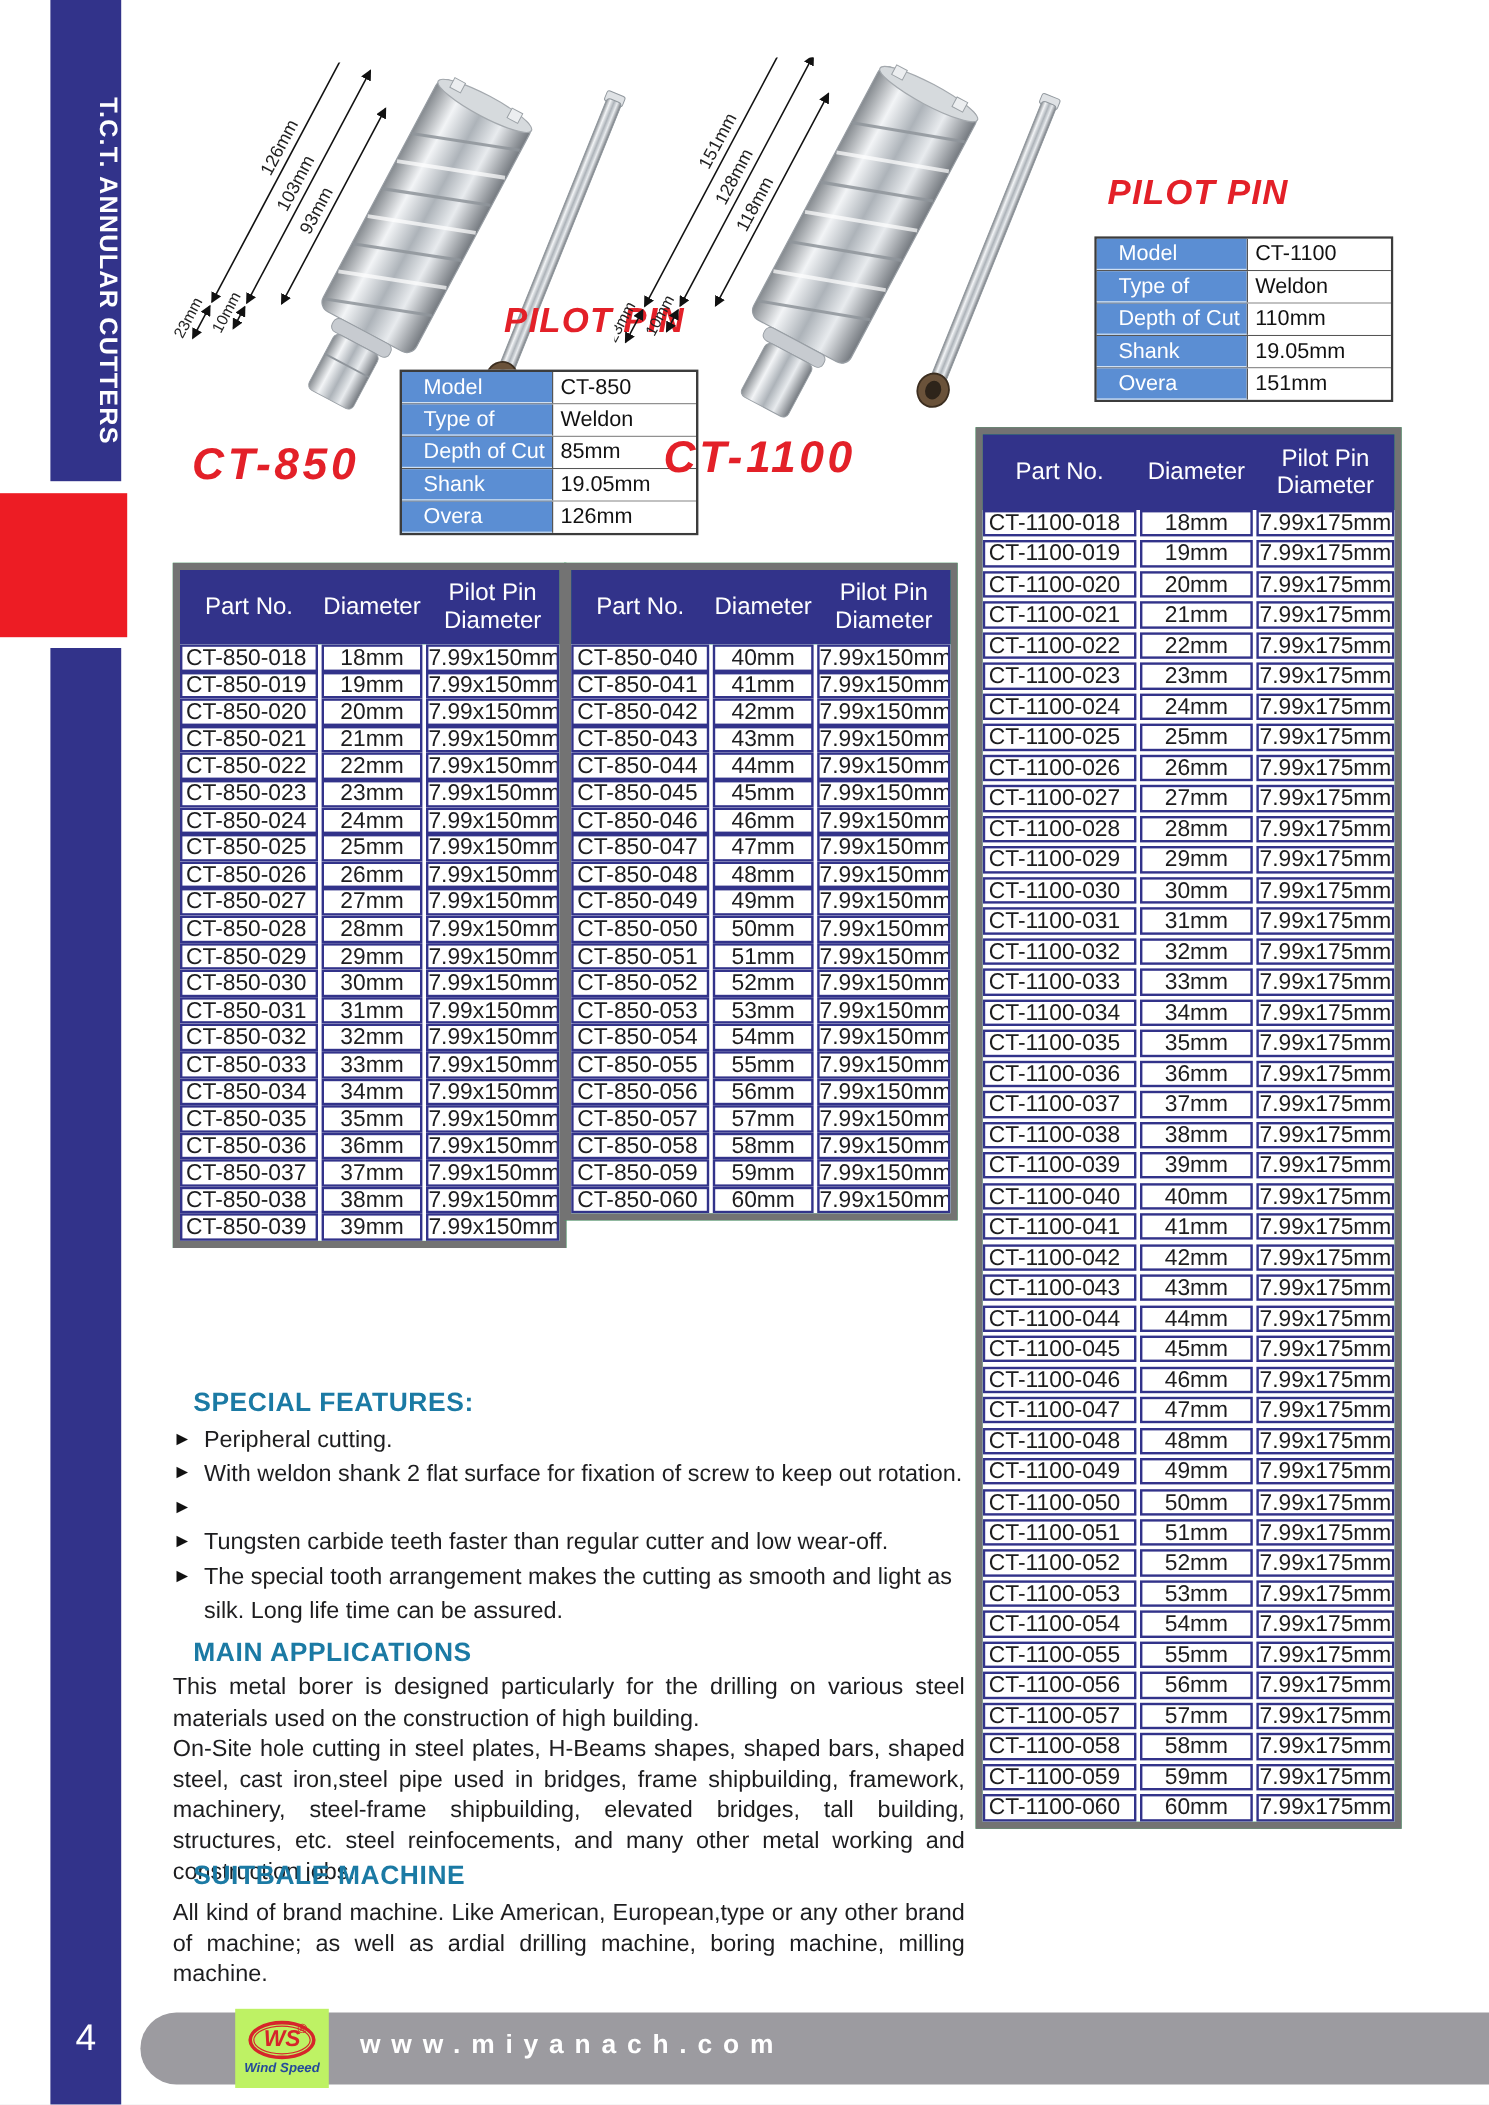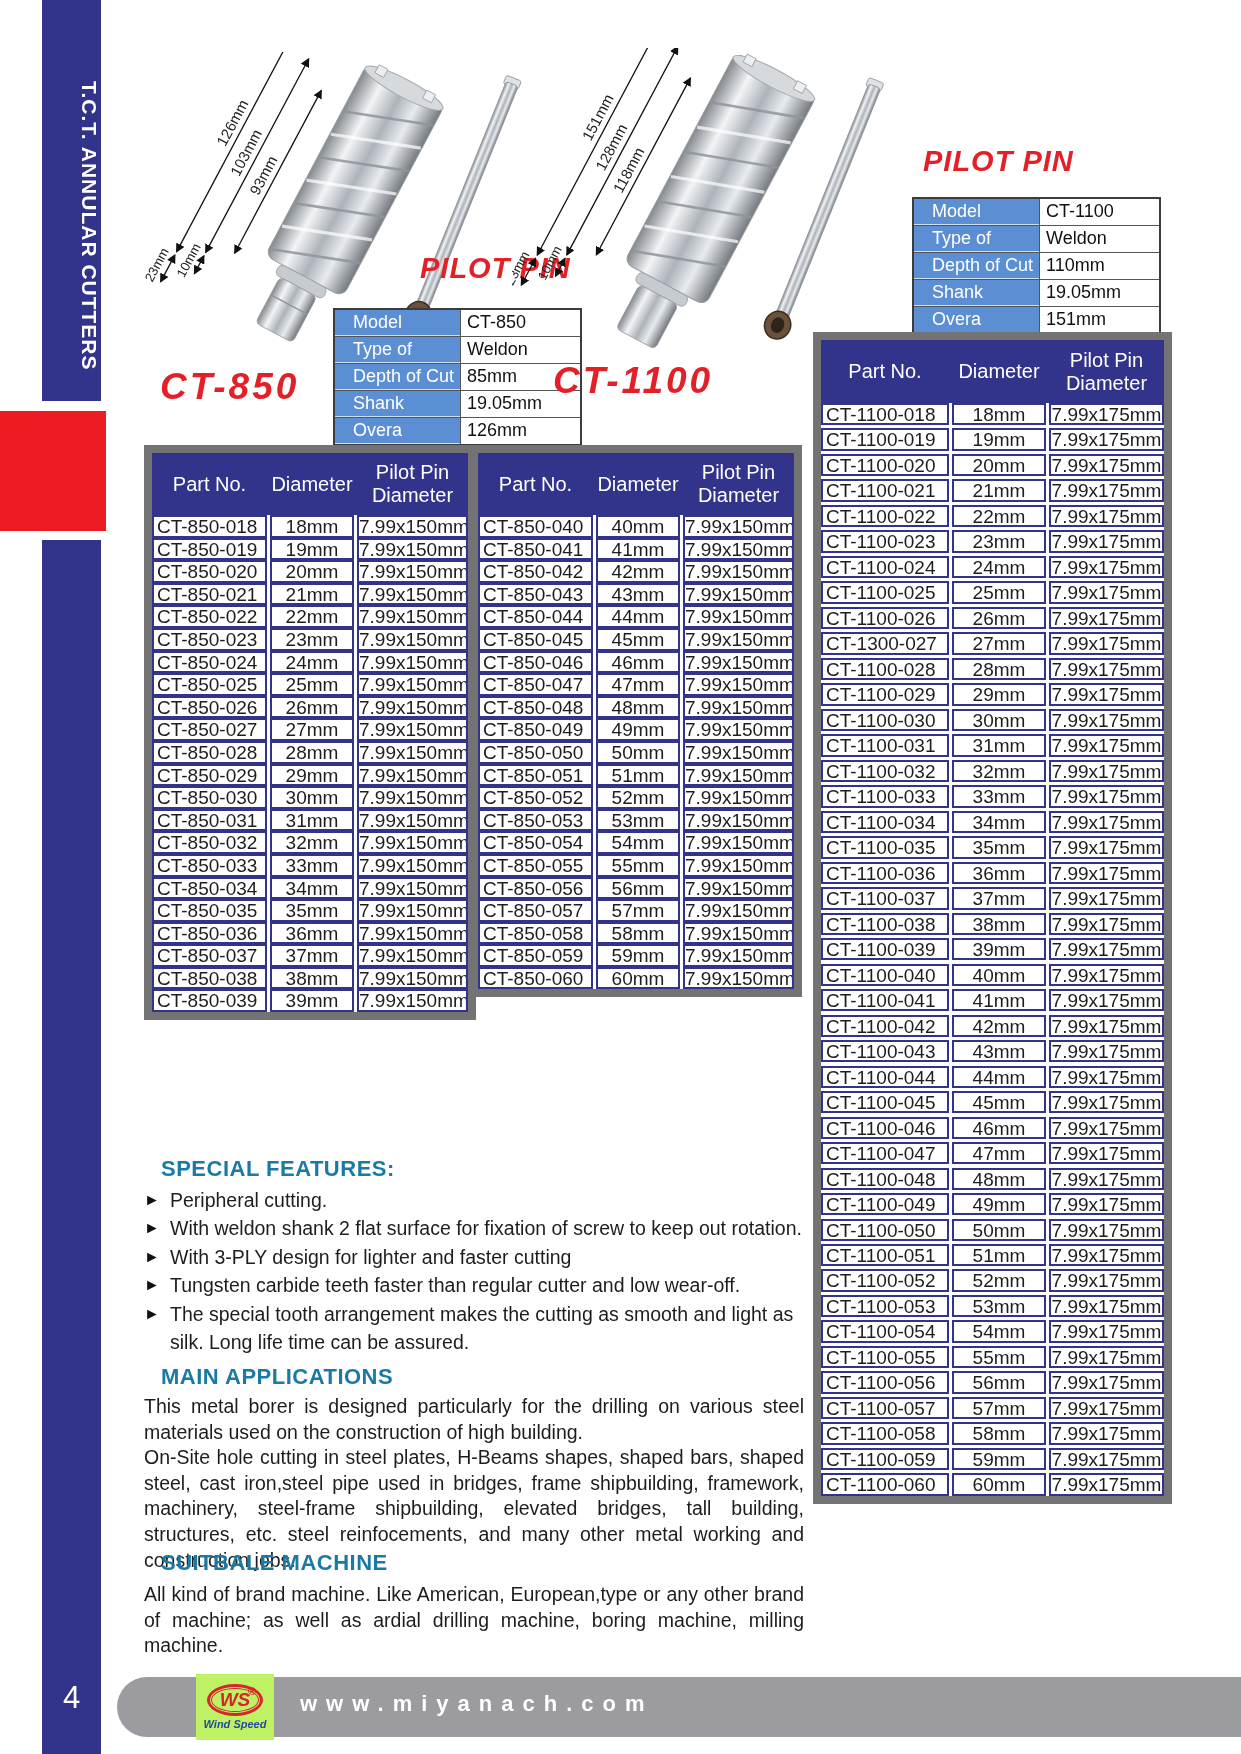--- a/index.html
+++ b/index.html
@@ -27,21 +27,21 @@
   
   .spec-table{position:absolute;width:245px;border:2px solid #3c3c3c;background:#fff;}
   .spec-row{display:flex;height:26px;border-bottom:1.5px solid #555;}
   .spec-row:last-child{border-bottom:none;}
   .spec-label{width:125px;background:#5b8ed3;color:#fff;font-size:18px;line-height:25px;
               padding-left:18px;box-sizing:border-box;border-bottom:1px solid #cfe0f2;}
   .spec-value{flex:1;background:#fff;color:#111;font-size:18px;line-height:25px;
               padding-left:6px;box-sizing:border-box;border-left:1.5px solid #555;}
 
   
-  .parts-table{position:absolute;border:8px solid #737373;background:#22c55e;box-sizing:border-box;}
+  .parts-table{position:absolute;border:6px solid #737373;background:#22c55e;box-sizing:border-box;margin-top:24px;}
   .pt-header{display:grid;background:#32338a;color:#fff;font-size:20px;line-height:1.15;
              align-items:center;text-align:center;}
   .pt-header span{padding:2px 0;}
   .pt-body{display:grid;background:#fff;padding:0;}
   .w850 .pt-header,.w850 .pt-body{grid-template-columns:115px 84px 111px;column-gap:3px;}
   .w850 .pt-header{height:62px;}
   .w850 .pt-body{grid-auto-rows:22.6px;row-gap:0;padding-top:0;}
   .w1100 .pt-header,.w1100 .pt-body{grid-template-columns:128px 94px 115px;column-gap:3px;}
   .w1100 .pt-header{height:63px;}
   .w1100 .pt-body{grid-auto-rows:22.3px;row-gap:3.2px;}
@@ -422,21 +422,21 @@
         <div class="cell c2">7.99x175mm</div>
         <div class="cell c0">CT-1100-024</div>
         <div class="cell c1">24mm</div>
         <div class="cell c2">7.99x175mm</div>
         <div class="cell c0">CT-1100-025</div>
         <div class="cell c1">25mm</div>
         <div class="cell c2">7.99x175mm</div>
         <div class="cell c0">CT-1100-026</div>
         <div class="cell c1">26mm</div>
         <div class="cell c2">7.99x175mm</div>
-        <div class="cell c0">CT-1300-027</div>
+        <div class="cell c0">CT-1100-027</div>
         <div class="cell c1">27mm</div>
         <div class="cell c2">7.99x175mm</div>
         <div class="cell c0">CT-1100-028</div>
         <div class="cell c1">28mm</div>
         <div class="cell c2">7.99x175mm</div>
         <div class="cell c0">CT-1100-029</div>
         <div class="cell c1">29mm</div>
         <div class="cell c2">7.99x175mm</div>
         <div class="cell c0">CT-1100-030</div>
         <div class="cell c1">30mm</div>
@@ -539,21 +539,20 @@
       <div class="feature-item">
         <span class="marker">►</span>
         <span>Peripheral cutting.</span>
       </div>
       <div class="feature-item">
         <span class="marker">►</span>
         <span>With weldon shank 2 flat surface for fixation of screw to keep out rotation.</span>
       </div>
       <div class="feature-item">
         <span class="marker">►</span>
-        <span>With 3-PLY design for lighter and faster cutting</span>
       </div>
       <div class="feature-item">
         <span class="marker">►</span>
         <span>Tungsten carbide teeth faster than regular cutter and low wear-off.</span>
       </div>
       <div class="feature-item">
         <span class="marker">►</span>
         <span>The special tooth arrangement makes the cutting as smooth and light as silk. Long life time can be assured.</span>
       </div>
     </div>

